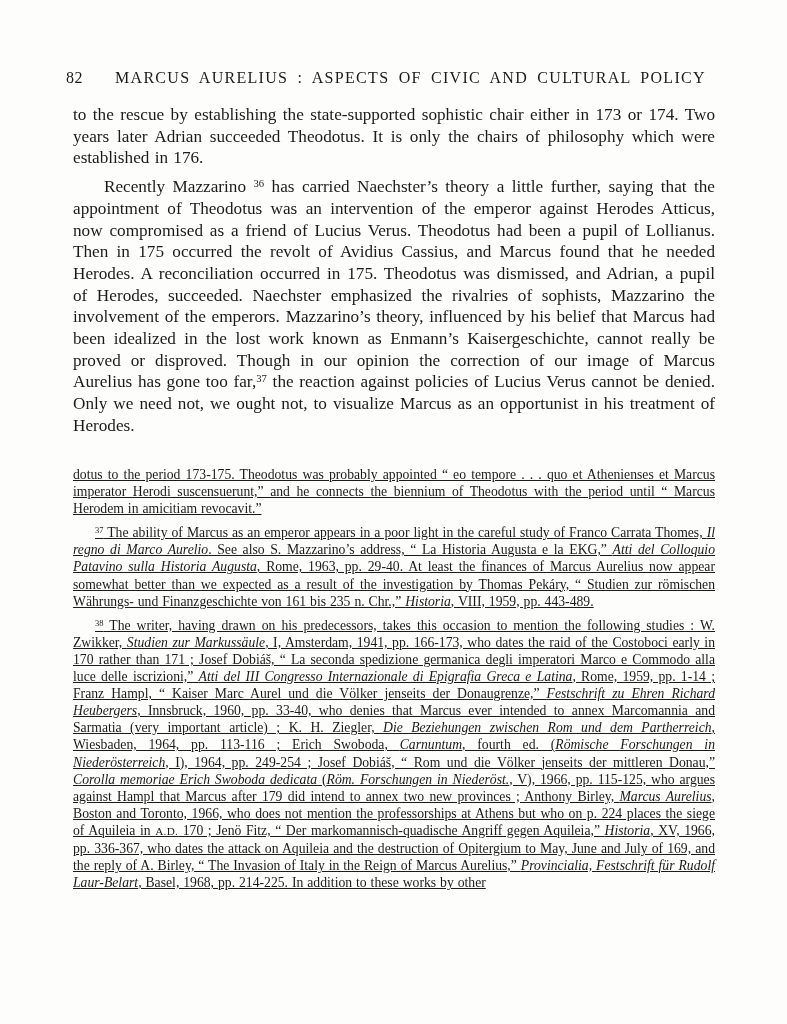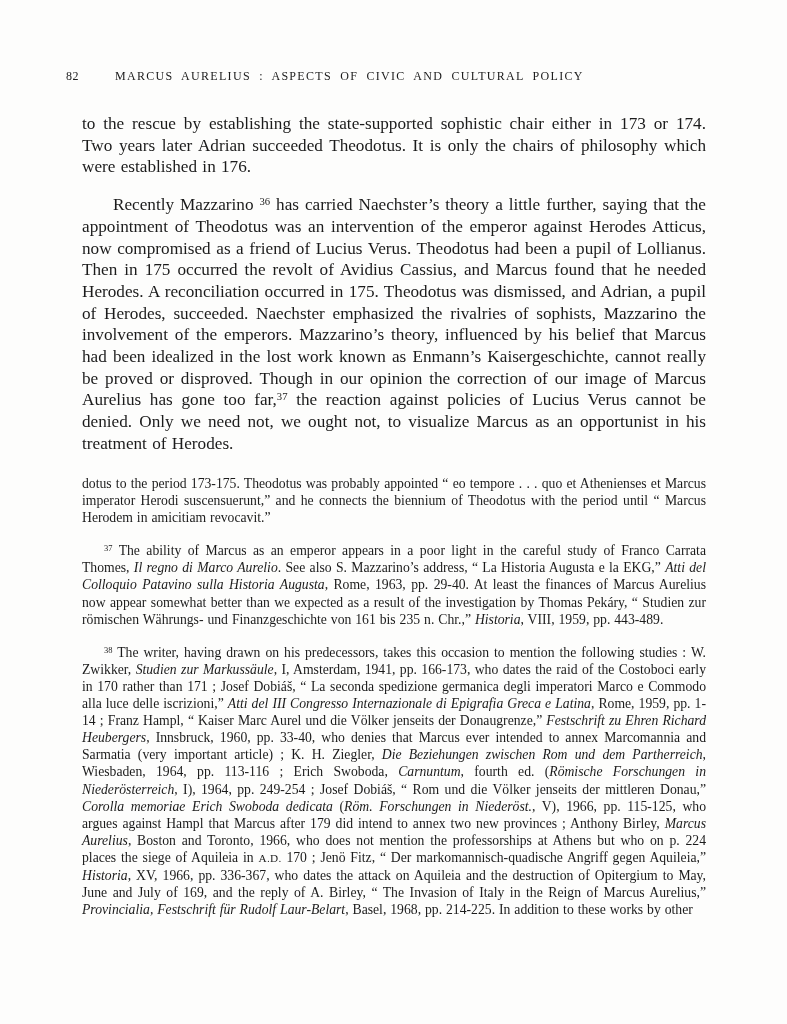--- a/index.html
+++ b/index.html
@@ -19,21 +19,21 @@
     color: #1b1b1b;
     font-family: "Liberation Serif", "DejaVu Serif", serif;
   }
   .running-header {
     position: absolute;
     top: 69px;
     left: 66px;
     width: 656px;
     display: flex;
     align-items: baseline;
-    font-size: 12px;
+    font-size: 16px;
     white-space: nowrap;
     justify-content: center;
   }
   .page-number {
     width: 49px;
     flex: 0 0 auto;
     letter-spacing: 0.5px;
   }
   .running-title {
     flex: 1 1 auto;
@@ -53,23 +53,24 @@
   .body-text p.indent { text-indent: 31px; }
   .footnotes {
     position: absolute;
     top: 459px;
     left: 66px;
     width: 656px;
     font-size: 13.7px;
     line-height: 17.1px;
     text-align: justify;
     word-spacing: 0.5px;
+    text-decoration: underline;
   }
   .footnotes p.indent { text-indent: 22px; }
-  p { margin: 16px; }
+  p { margin: 7px; }
   .n { }
   .i { font-style: italic; }
   .sup {
     font-size: 0.62em;
     line-height: 0;
     position: relative;
     top: -0.5em;
     letter-spacing: 0;
   }
   .sc { font-size: 0.82em; letter-spacing: 0.3px; }

